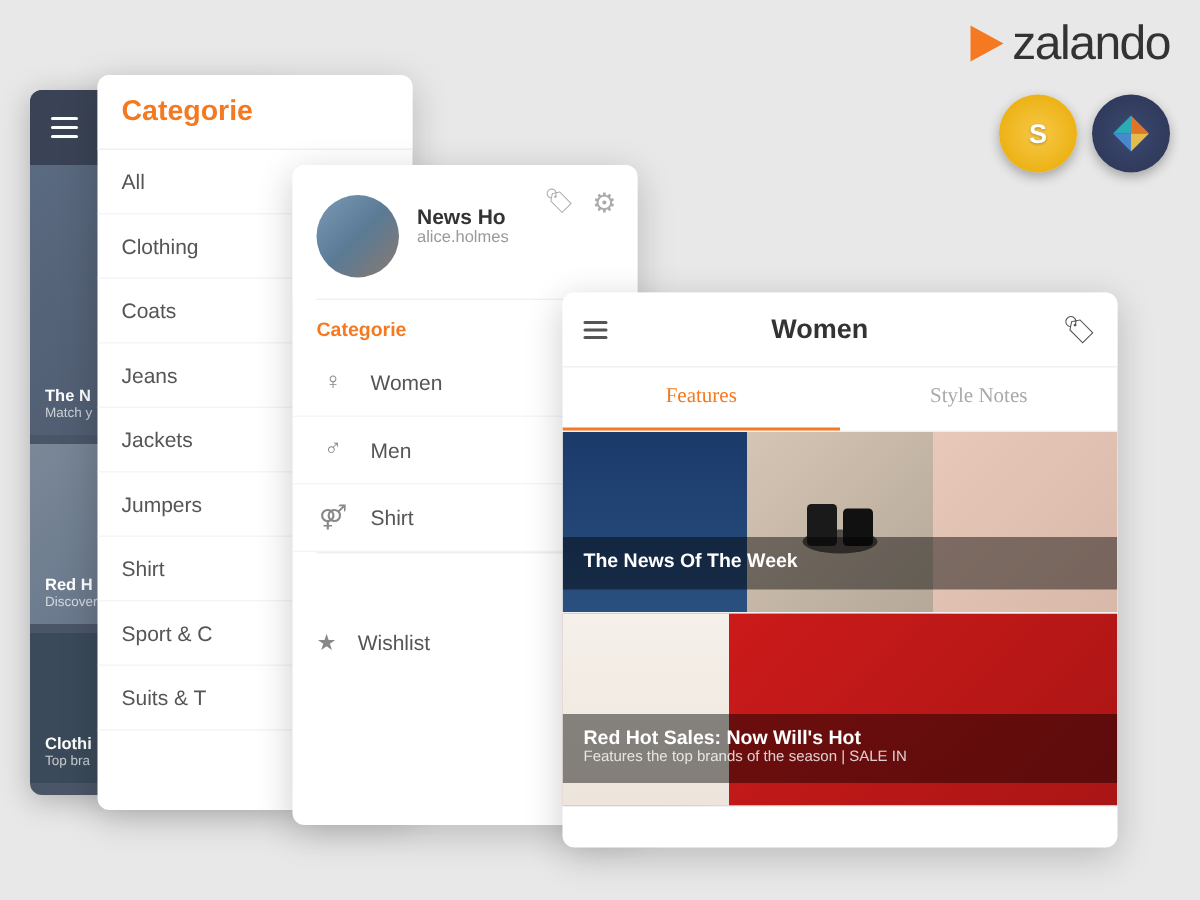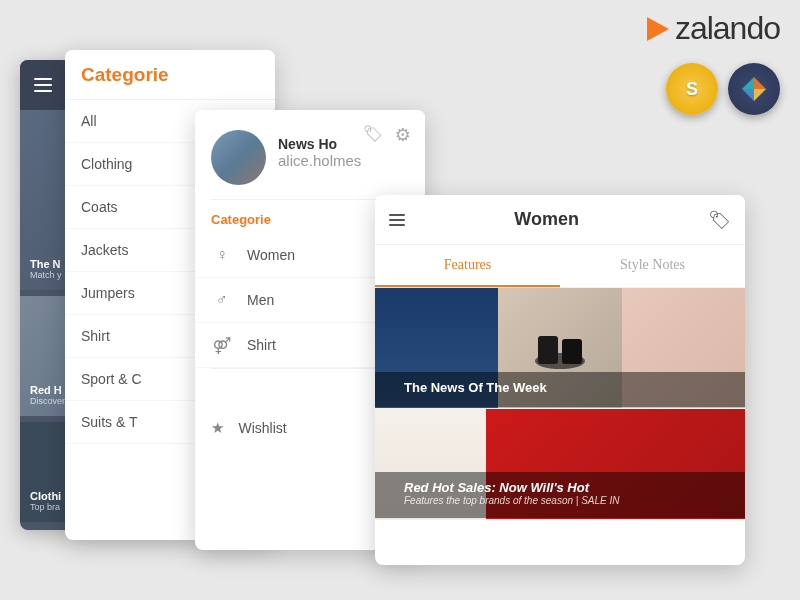--- a/index.html
+++ b/index.html
@@ -215,21 +215,21 @@
     .profile-info {
       margin-left: 12px;
       padding-top: 6px;
     }
     .profile-name {
       font-size: 14px;
       font-weight: 600;
       color: #333;
     }
     .profile-email {
-      font-size: 15px;
+      font-size: 11px;
       color: #999;
     }
     .gear-btn {
       position: absolute;
       right: 14px;
       top: 14px;
       color: #aaa;
       font-size: 18px;
       cursor: pointer;
     }
@@ -383,42 +383,41 @@
       background: linear-gradient(135deg, #d5c5b5 0%, #b5a898 100%);
       display: flex;
       align-items: center;
       justify-content: center;
     }
     .shirt-right {
       flex: 1;
       background: linear-gradient(135deg, #e8c8b8 0%, #d8b8a8 100%);
     }
     .card-item-text {
-      padding: 8px 29px 12px;
+      padding: 8px 14px 12px;
       background: rgba(0,0,0,0.45);
       position: absolute;
-      bottom: 1px;
+      bottom: 15px;
       left: 0;
       right: 0;
       margin-top: 36px;
     }
     .card-item-title {
       font-size: 13px;
       font-weight: 700;
       color: #fff;
     }
     .card-item-sub {
       font-size: 10px;
       color: rgba(255,255,255,0.8);
     }
     .card-item2-img {
-      height: 110px;
+      height: 128px;
       background: linear-gradient(135deg, #8a1a1a 40%, #f0e8e0 60%);
       position: relative;
-      font-style: italic;
     }
     .red-drape {
       position: absolute;
       left: 30%;
       top: 0;
       bottom: 0;
       right: 0;
       background: linear-gradient(135deg, #cc1a1a 0%, #aa1515 100%);
     }
     .white-left {
@@ -493,20 +492,21 @@
 </div>
 
 <div class="card-middle">
   <div class="header">
     <span class="header-title-orange">Categorie</span>
   </div>
   <ul class="cat-list" id="cat-list">
   <li>All</li>
       <li>Clothing</li>
       <li>Coats</li>
+      <li>Jeans</li>
       <li>Jackets</li>
       <li>Jumpers</li>
       <li>Shirt</li>
       <li>Sport &amp; C</li>
       <li>Suits &amp; T</li>
     </ul>
 </div>
 
 <div class="card-profile">
   <div class="profile-header">

